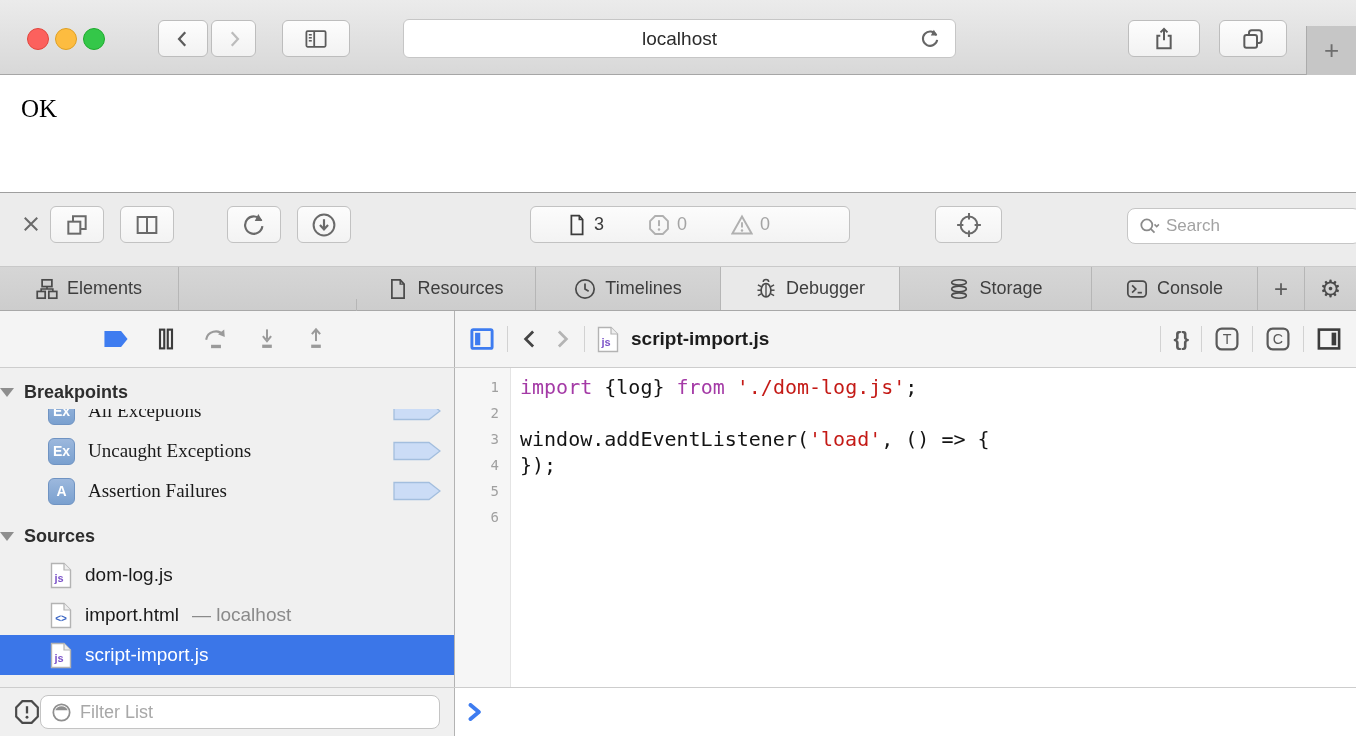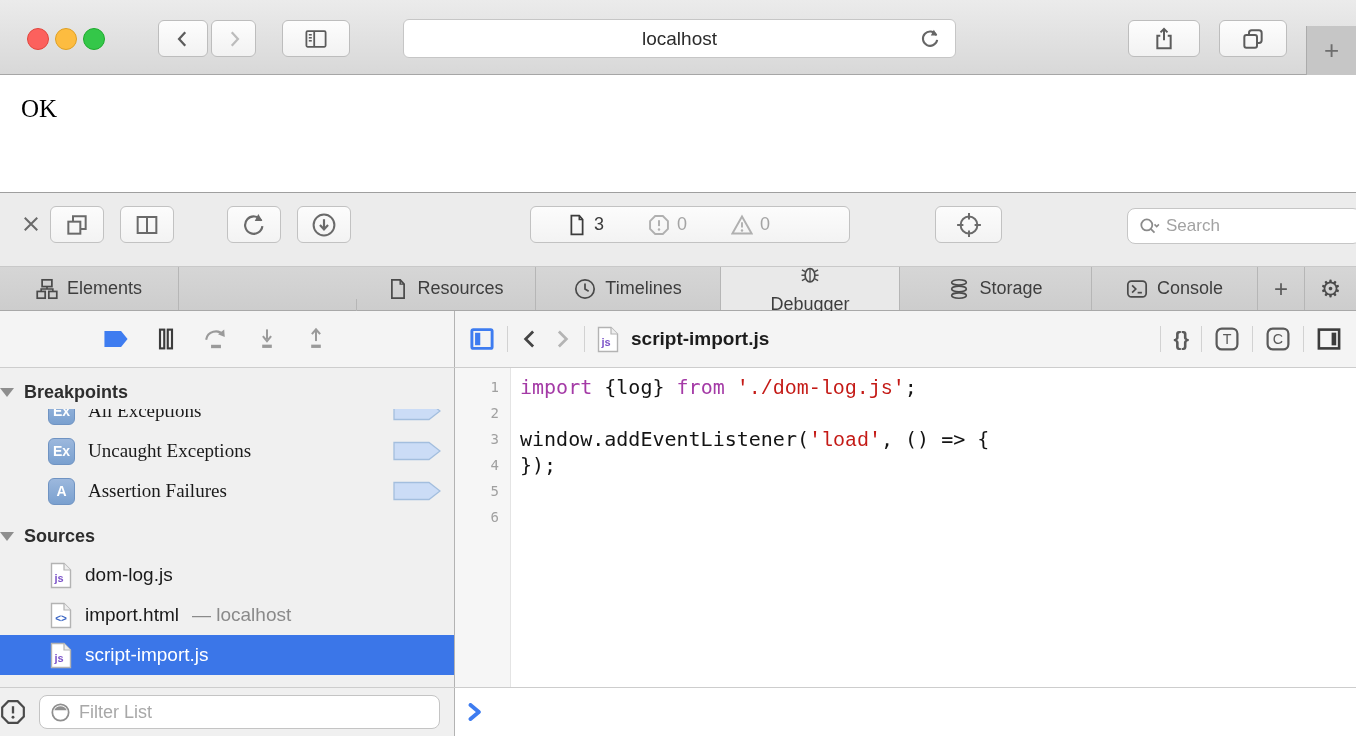--- a/index.html
+++ b/index.html
@@ -65,21 +65,21 @@
   .search-field input { border:none; outline:none; flex:1; font-size:17px; color:#333; font-family:inherit; background:transparent; }
   .search-field input::placeholder { color:#a2a2a2; }
 
   
   .insp-tabs { height:44px; flex:none; display:flex; background:linear-gradient(#d6d6d6,#cdcdcd); border-bottom:1px solid #a8a8a8; }
   .tab {
     display:flex; align-items:center; justify-content:center; gap:9px;
     font-size:18px; color:#3e3e3e; border-right:1px solid #b6b6b6; height:100%;
   }
   .tab svg { color:#4a4a4a; }
-  .tab.active { background:#e9e9e9;flex-direction:column; }
+  .tab.active { background:#e9e9e9; }
   .tab.small { flex:none; }
   .tab:last-child { border-right:none; }
 
   
   .insp-nav { height:57px; flex:none; display:flex; background:#f4f4f4; border-bottom:1px solid #cdcdcd; }
   .nav-left { width:455px; flex:none; border-right:1px solid #b3b3b3; display:flex; align-items:center; padding-left:103px; gap:27px; }
   .nav-right { flex:1; display:flex; align-items:center; padding:0 14px; gap:12px; }
   .vsep { width:1px; height:26px; background:#d2d2d2; flex:none; }
   .dbg-btn { display:flex; align-items:center; justify-content:center; color:#9a9a9a; }
   .dbg-btn.dark { color:#3c3c3c; }
@@ -112,26 +112,26 @@
   .src-row.selected { background:var(--selection_blue,#3b76e8); }
   .src-row.selected .label { color:#fff; }
   .doc-ico { position:relative; width:22px; height:27px; flex:none; }
 
   .editor { flex:1; display:flex; background:#fff; min-width:0; }
   .gutter { width:56px; flex:none; background:#f6f6f6; border-right:1px solid #e4e4e4; padding-top:6px; }
   .gutter div { height:26px; line-height:26px; text-align:right; padding-right:11px; font-family:"DejaVu Sans Mono", monospace; font-size:14px; color:#a0a0a0; }
   .code { flex:1; padding:6px 0 0 9px; font-family:"DejaVu Sans Mono", monospace; font-size:20px; }
   .cl { height:26px; line-height:26px; white-space:pre; color:#141414; }
   .tk-k { color:var(--keyword_purple,#a43aa6); }
-  .tk-s { color:var(--string_red,#c41a16);font-family:Liberation Mono, monospace; }
+  .tk-s { color:var(--string_red,#c41a16); }
   .tk-p { color:#141414; }
 
   
   .insp-bottom { height:49px; flex:none; display:flex; border-top:1px solid #cdcdcd; }
-  .bottom-left { width:455px; flex:none; background:#f0f0f0; border-right:1px solid #b3b3b3; display:flex; align-items:center; padding:0 14px 0 0; gap:13px; }
+  .bottom-left { width:455px; flex:none; background:#f0f0f0; border-right:1px solid #b3b3b3; display:flex; align-items:center; padding:0 14px 0 14px; }
   .filter-field {
     flex:1; height:34px; background:#fff; border:1px solid #c4c4c4; border-radius:8px;
     display:flex; align-items:center; padding:0 10px; gap:8px;
   }
   .filter-field input { border:none; outline:none; flex:1; font-size:18px; color:#333; font-family:inherit; background:transparent; }
   .filter-field input::placeholder { color:#a8a8a8; }
   .bottom-right { flex:1; background:#fff; display:flex; align-items:center; padding-left:12px; }
 </style>
 </head>
 <body>

